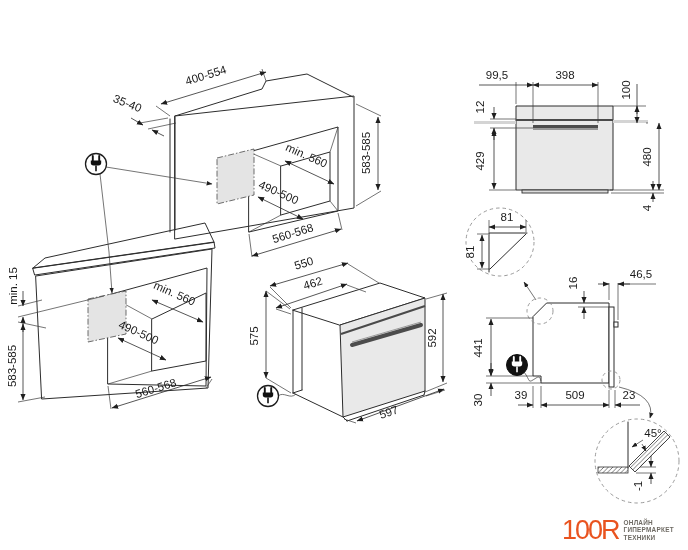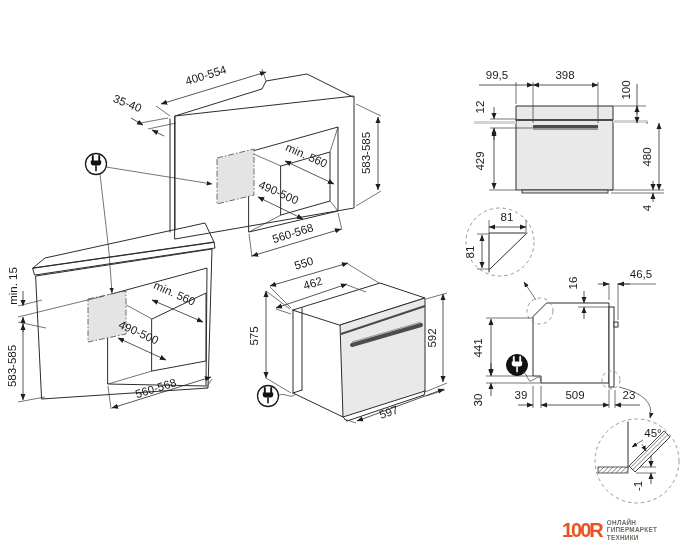--- a/index.html
+++ b/index.html
@@ -7,21 +7,21 @@
          font-family:"Liberation Sans",sans-serif;}
   svg{position:absolute;left:0;top:0;}
   .dim{font-family:"Liberation Sans",sans-serif;font-size:11.5px;fill:#1b1b1b;}
   .outl{fill:none;stroke:#2d2d2d;stroke-width:1;stroke-linejoin:round;stroke-linecap:round;}
   .thin{fill:none;stroke:#3a3a3a;stroke-width:.7;}
   .dimln{fill:none;stroke:#2b2b2b;stroke-width:.8;}
   .shade{fill:#e4e4e4;stroke:#4a4a4a;stroke-width:.8;stroke-dasharray:6 2 1.5 2;}
   .dcirc{fill:none;stroke:#8f8f8f;stroke-width:.9;stroke-dasharray:3.5 3;}
   .face{fill:#e9e9e9;stroke:#2d2d2d;stroke-width:1;stroke-linejoin:round;}
   #logo{position:absolute;left:562px;top:510px;width:126px;height:40px;display:flex;align-items:center;}
-  #logo .brand{font-weight:700;font-size:20px;letter-spacing:-2px;line-height:38px;}
+  #logo .brand{font-weight:400;font-size:27px;letter-spacing:-2px;line-height:38px;}
   #logo .tag{margin-left:5px;font-weight:bold;font-size:6.4px;line-height:7.4px;letter-spacing:.25px;}
 </style>
 </head>
 <body>
 
 <div id="stage">
 <svg width="688" height="550" viewBox="0 0 688 550">
   <defs>
     <marker id="ae" viewBox="0 0 10 10" refX="9" refY="5" markerWidth="8.5" markerHeight="8.5" orient="auto-start-reverse">
       <path d="M0,1.2 L9.5,5 L0,8.8 Z" fill="#1f1f1f"></path>

